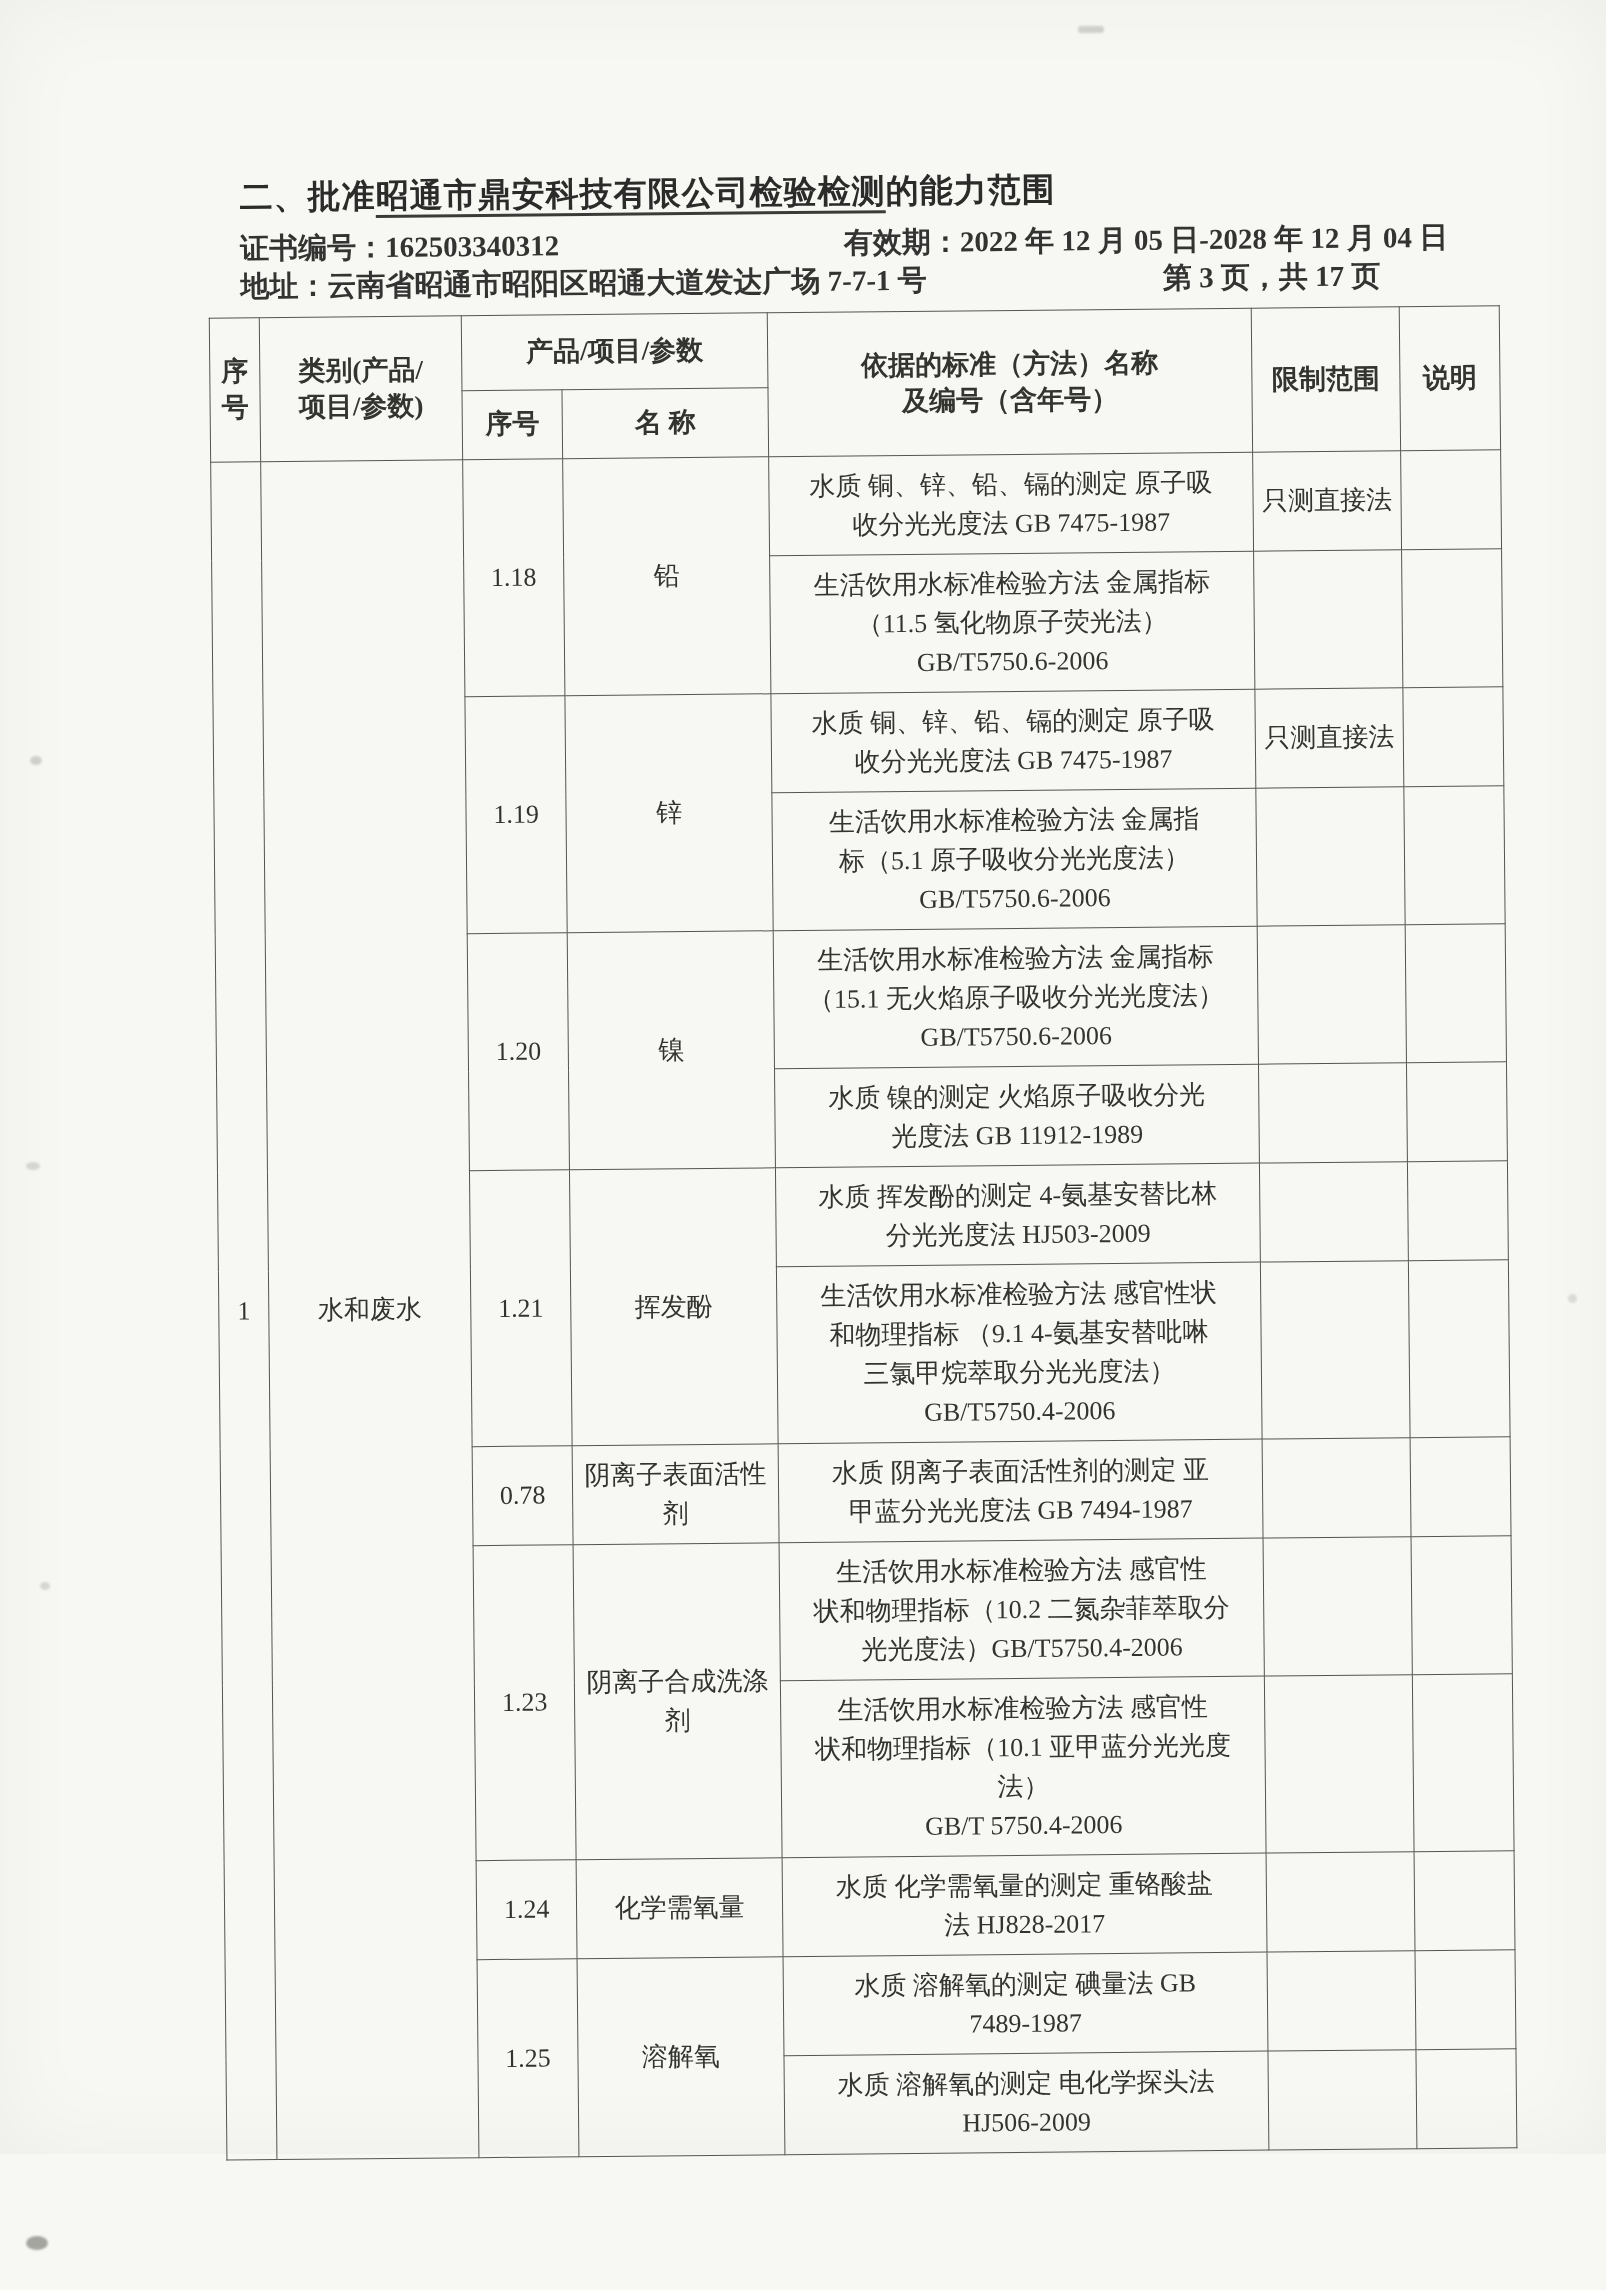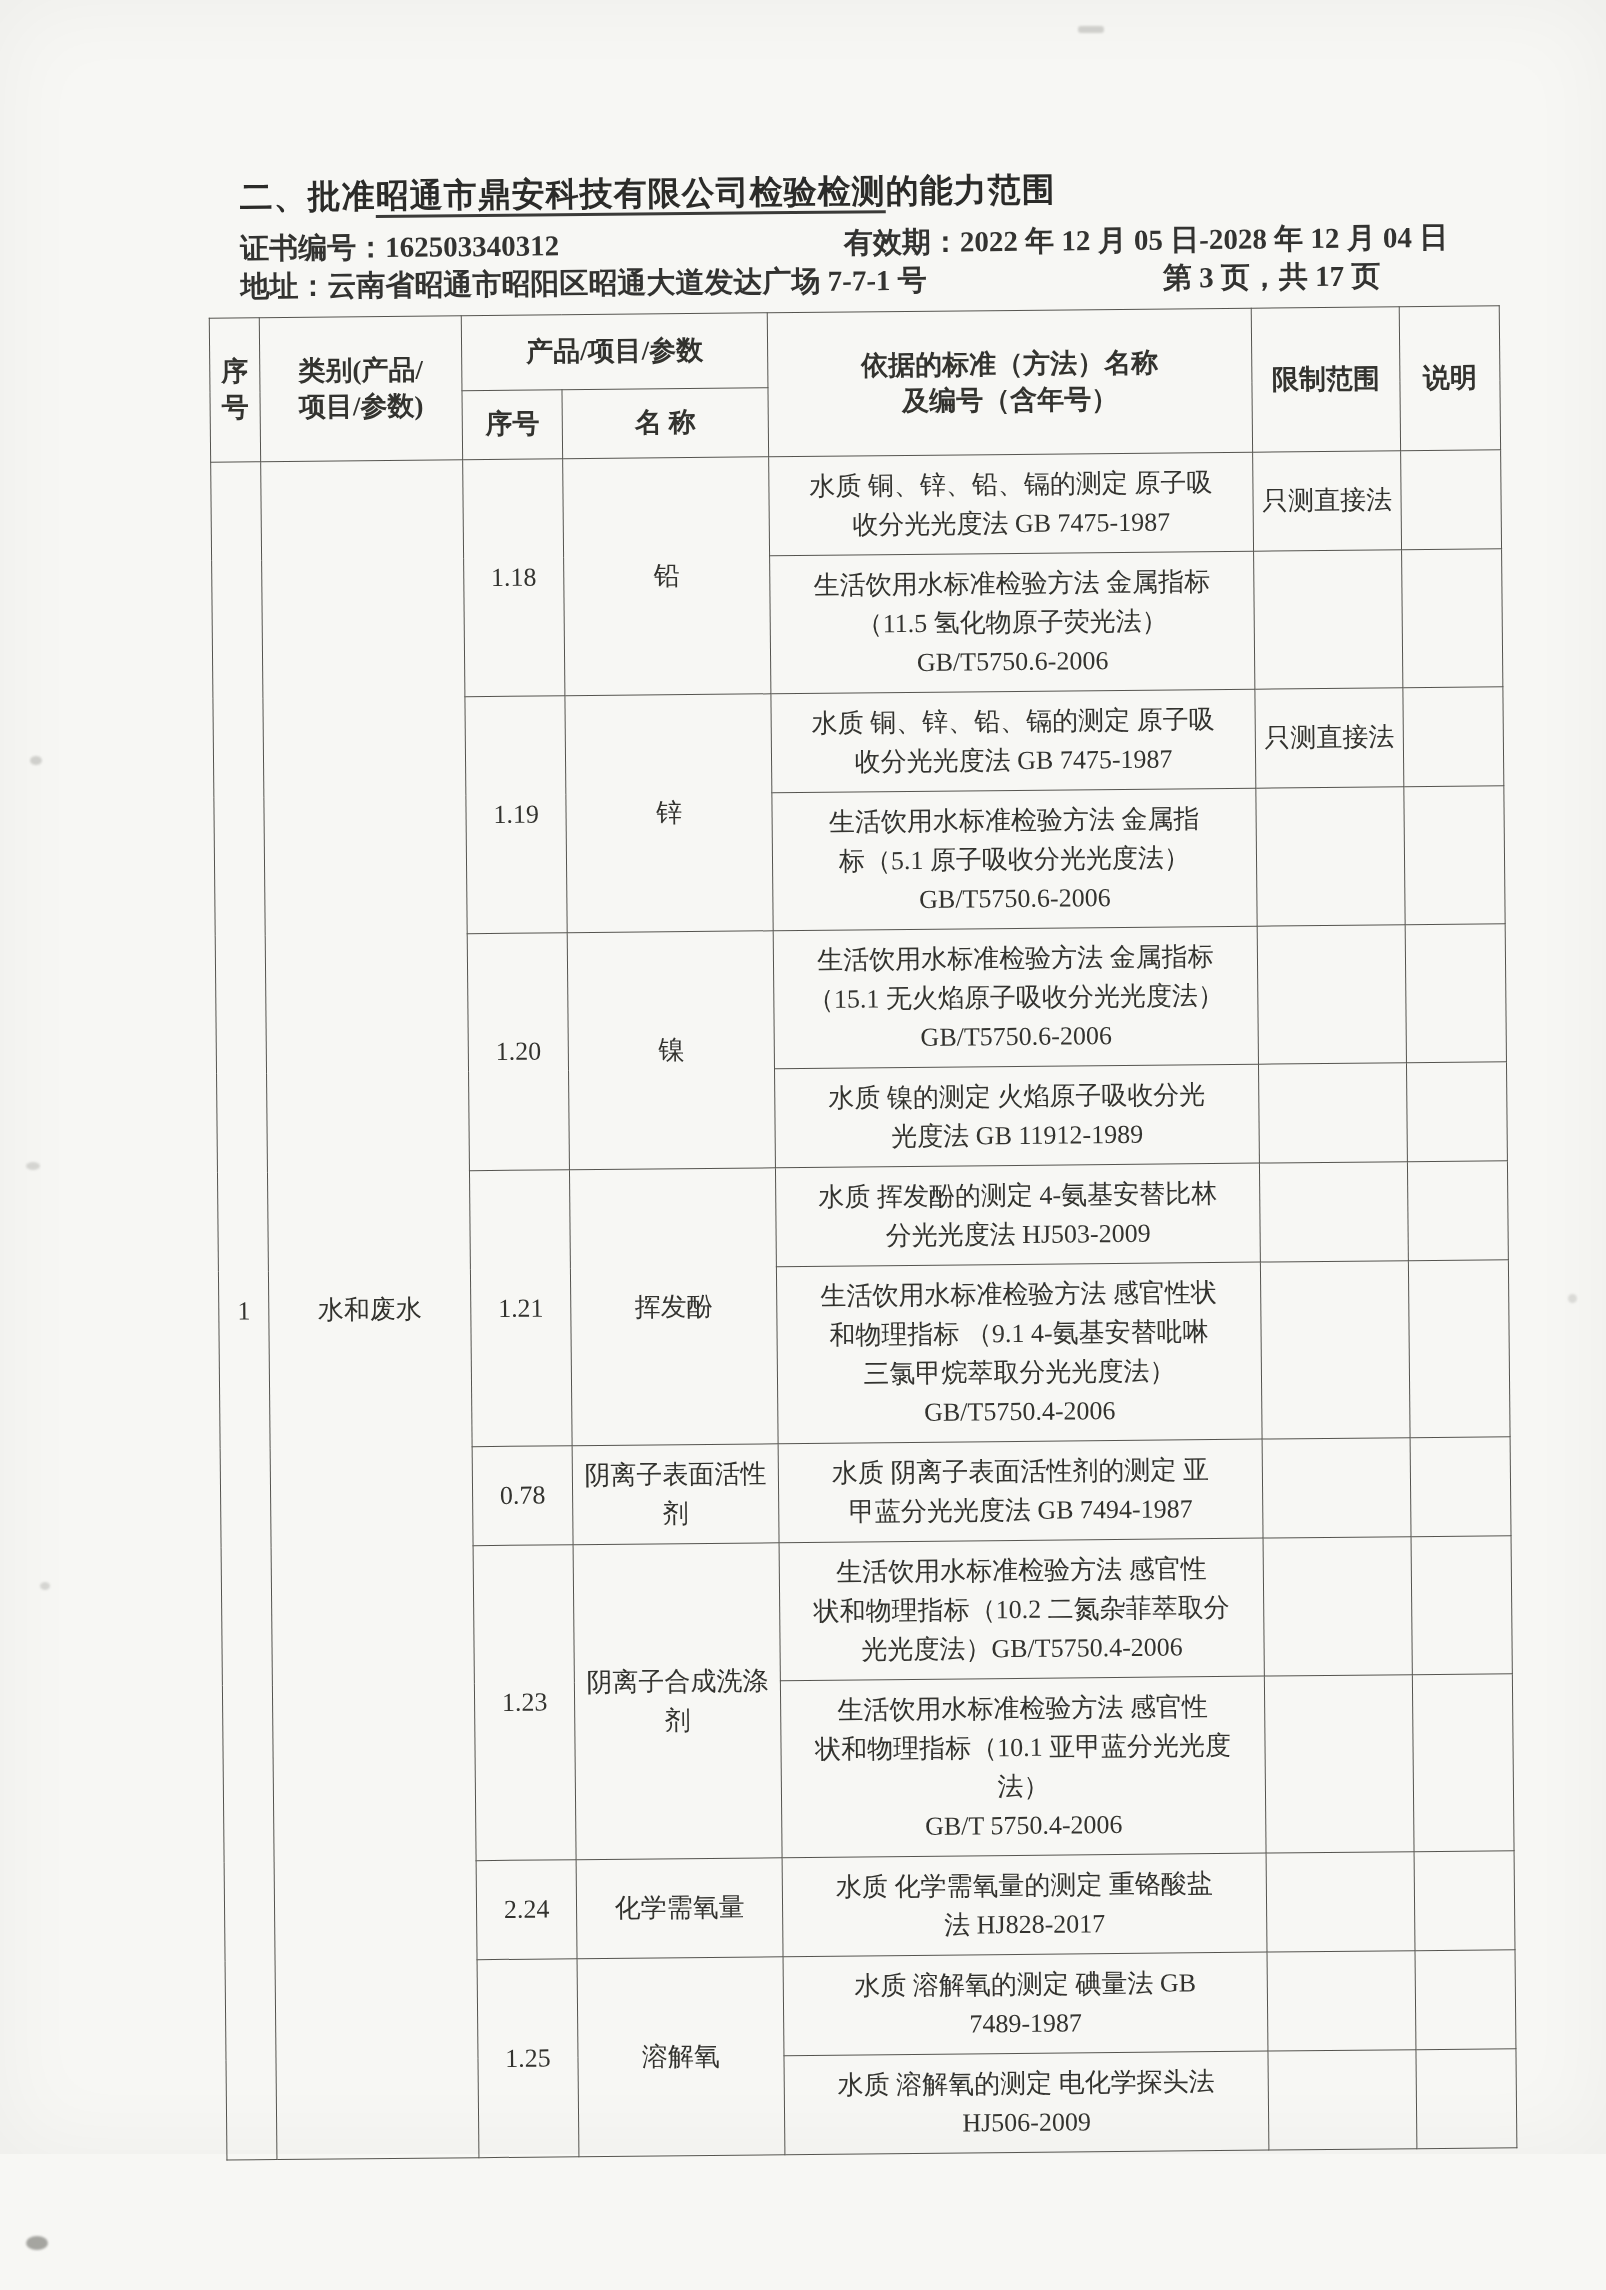--- a/index.html
+++ b/index.html
@@ -239,21 +239,21 @@
           <tr>
             <td class="std">生活饮用水标准检验方法   感官性
 状和物理指标（10.1 亚甲蓝分光光度
 法）
 GB/T 5750.4-2006</td>
             <td class="lim"></td>
             <td></td>
           </tr>
 
           <tr>
-            <td>2.24</td>
+            <td>1.24</td>
             <td>化学需氧量</td>
             <td class="std">水质 化学需氧量的测定  重铬酸盐
 法 HJ828-2017</td>
             <td class="lim"></td>
             <td></td>
           </tr>
 
           <tr>
             <td rowspan="2">1.25</td>
             <td rowspan="2">溶解氧</td>

